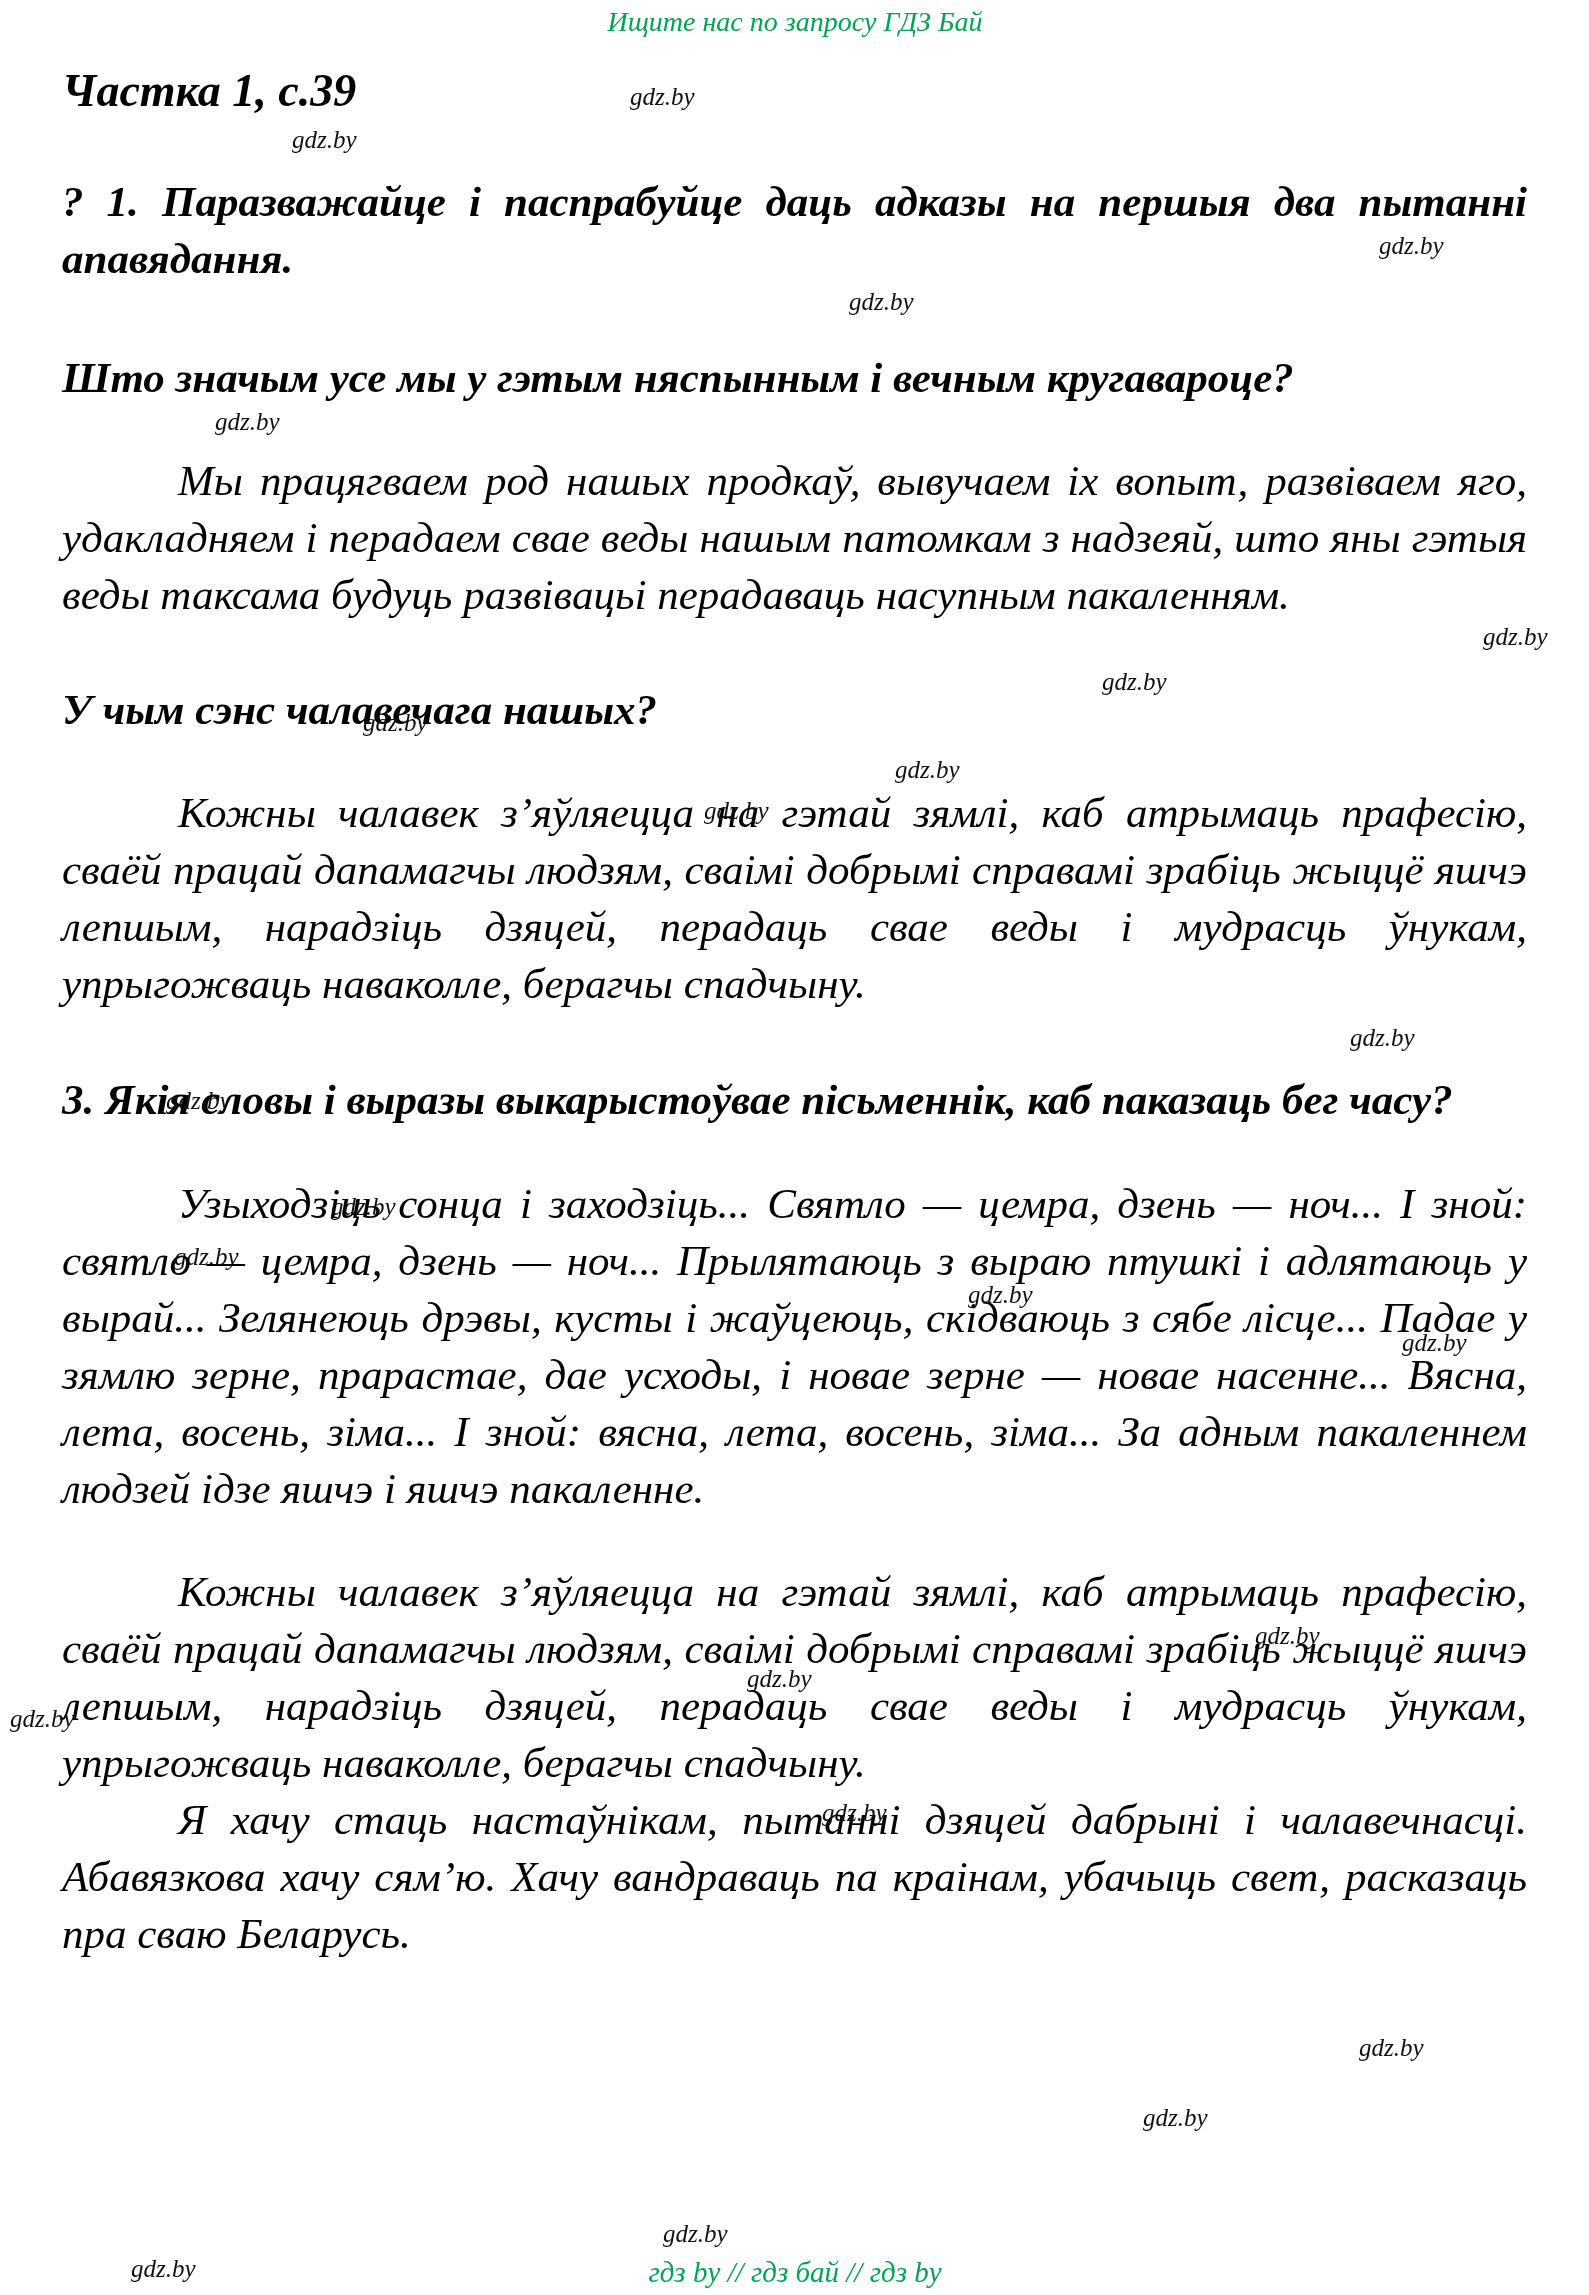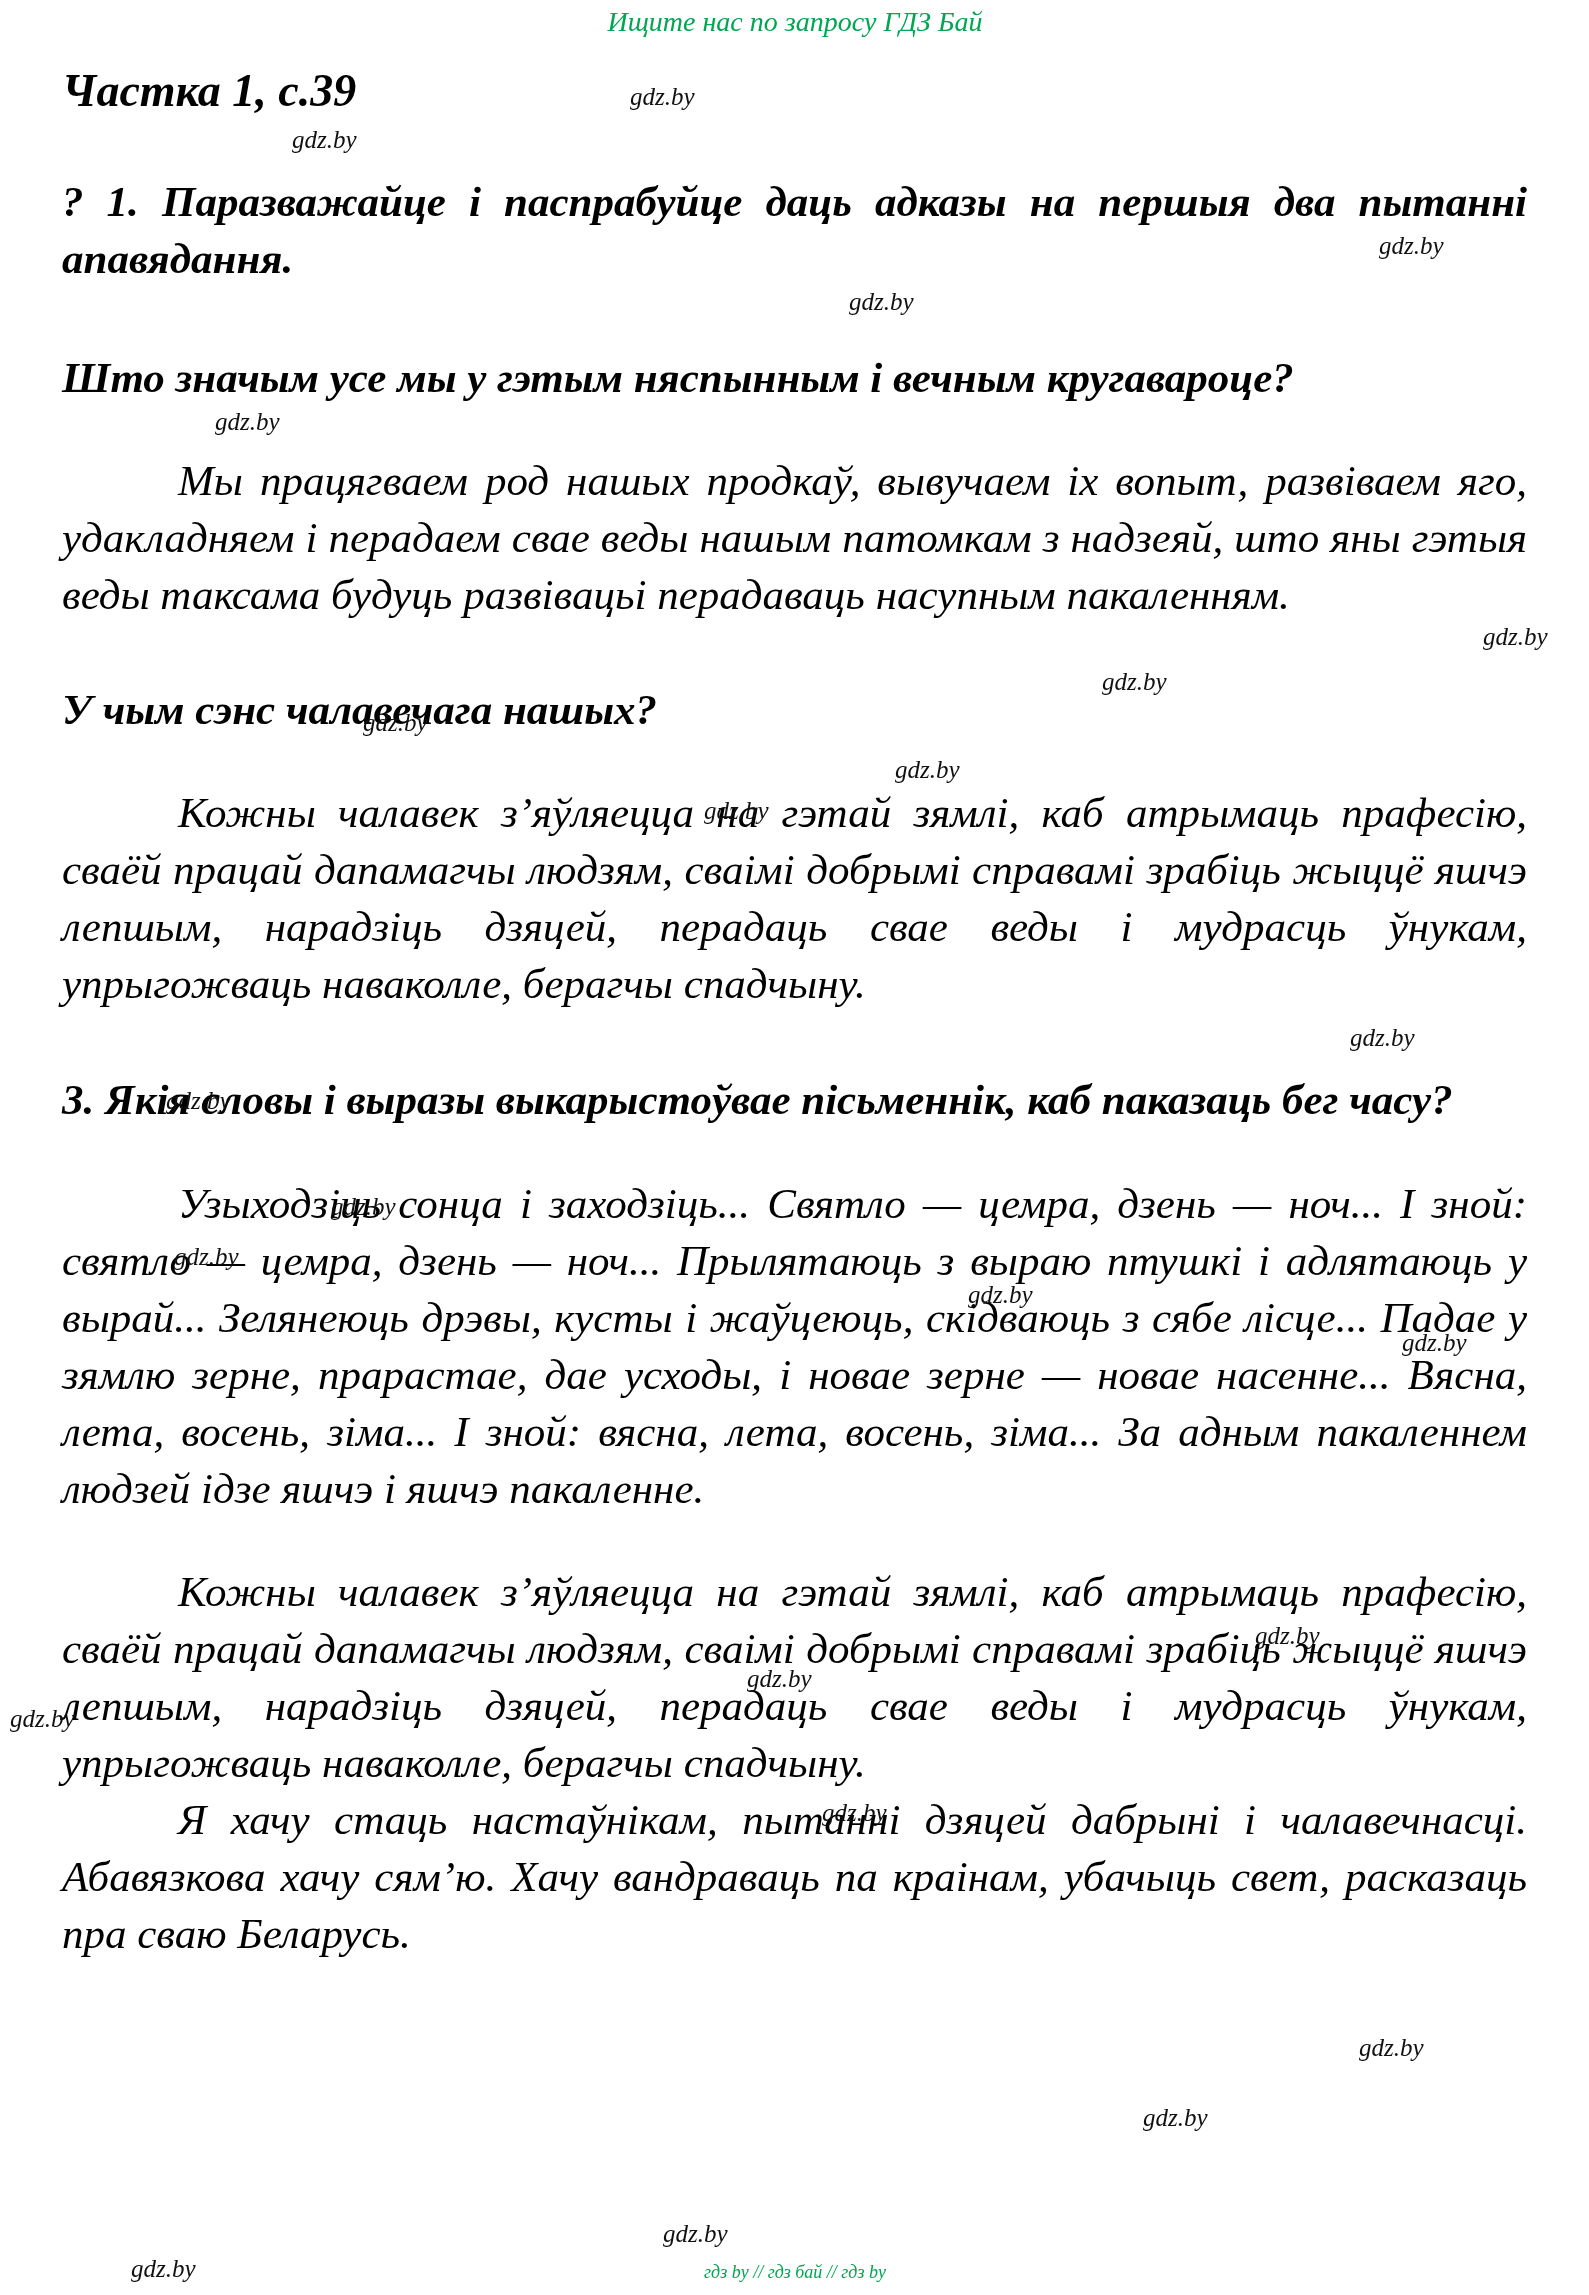--- a/index.html
+++ b/index.html
@@ -67,21 +67,21 @@
     line-height:28px;
     color:var(--wm);
     white-space:nowrap;
   }
   .bottom-banner{
     position:absolute;
     bottom:6.6px;
     left:0;
     width:100%;
     text-align:center;
-    font-size:18px;
+    font-size:29px;
     line-height:31.5px;
     color:var(--green);
   }
 </style>
 </head>
 <body>
 
 <div class="page">
 
   <div class="top-banner">Ищите нас по запросу ГДЗ Бай</div>

